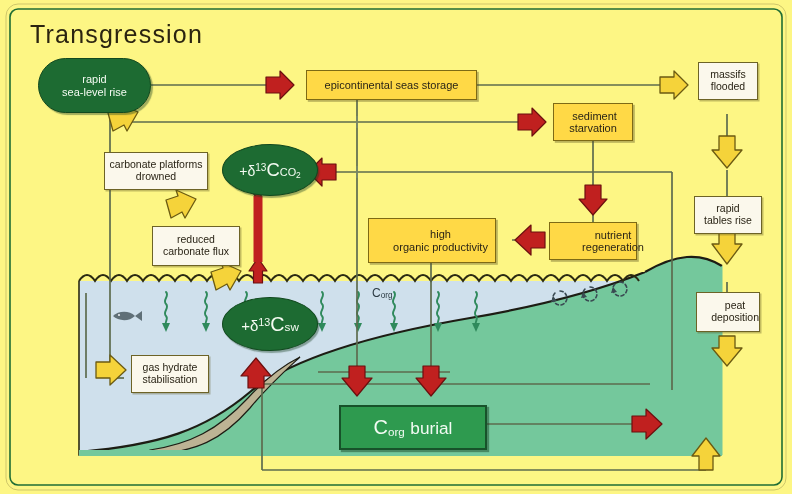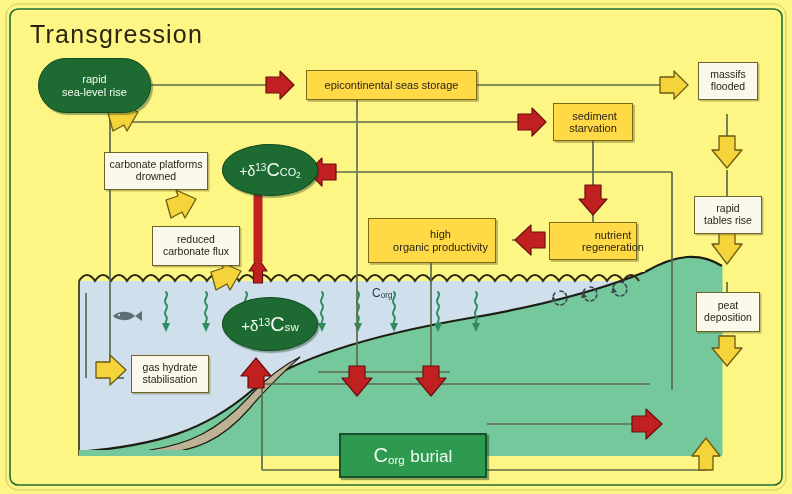--- a/index.html
+++ b/index.html
@@ -254,21 +254,21 @@
     </div>
   </div>
 
   <div class="node box-cream" style="left:694px;top:196px;width:68px;height:38px;">
     <div>
       <div>rapid</div>
       <div>tables rise</div>
     </div>
   </div>
 
-  <div class="node box-cream" style="left:696px;top:292px;width:64px;height:40px;">
+  <div class="node box-cream" style="left:696px;top:292px;width:64px;height:40px;justify-content:flex-end;">
     <div>
       <div>peat</div>
       <div>deposition</div>
     </div>
   </div>
 
   <div class="node box-gold" style="left:553px;top:103px;width:80px;height:38px;text-align:right;">
     <div>
       <div>sediment</div>
       <div>starvation</div>
@@ -315,21 +315,21 @@
       <span>+δ</span><span class="sup">13</span><span class="big">C</span><span style="font-size:.78em;">CO</span><span class="sub" style="font-size:.6em;">2</span>
     </span>
   </div>
 
   <div class="node ellipse" style="left:222px;top:297px;width:96px;height:54px;font-size:15px;">
     <span>
       <span>+δ</span><span class="sup">13</span><span class="big">C</span><span style="font-size:.78em;">sw</span>
     </span>
   </div>
 
-  <div class="node box-green" style="left:339px;top:405px;width:148px;height:45px;font-size:20px;margin-top:28px;">
+  <div class="node box-green" style="left:339px;top:405px;width:148px;height:45px;font-size:20px;">
     <span>
       <span>C</span><span class="sub" style="font-size:.58em;">org</span>&nbsp;<span style="font-size:.86em;">burial</span>
     </span>
   </div>
 
 
   <div class="lbl-corg" style="left:372px;top:286px;">
     <span>C</span><span class="sub" style="font-size:.68em;">org</span>
   </div>
 

